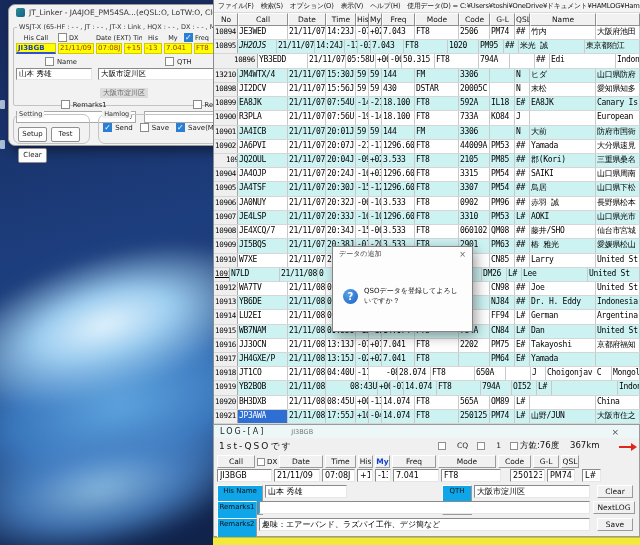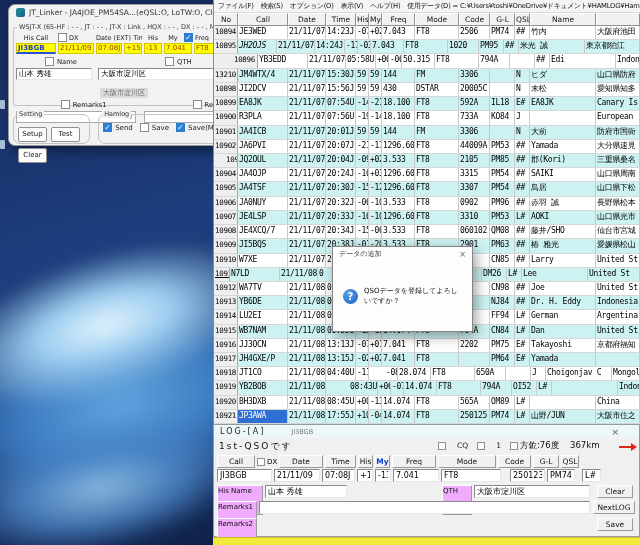--- a/index.html
+++ b/index.html
@@ -78,21 +78,21 @@
 .log-dist{position:absolute;left:356px;top:2px;font-size:8.5px}
 .red-arrow{position:absolute;right:4px;top:8px;width:16px;height:2px;background:#e0251d}
 .red-arrow::after{content:"";position:absolute;right:-2px;top:-3px;border-left:6px solid #e0251d;border-top:4px solid transparent;border-bottom:4px solid transparent}
 .lf-hrow{display:flex;gap:2px;padding:2px 0 0 3px;align-items:center}
 .lf-h{flex:none;background:#f1f1f1;border:1px solid;border-color:#fff #9a9a9a #9a9a9a #fff;font-size:7.5px;height:13px;line-height:11px;text-align:center;color:#111;overflow:hidden;white-space:nowrap}
 .lf-h.blue{color:#1040d0;font-weight:bold}
 .lf-dx{display:flex;align-items:center;gap:2px;font-size:7px;flex:none}
 .lf-irow{display:flex;gap:2px;padding:1px 0 0 3px}
 .lf-in{flex:none;height:13px;font-size:8px;padding:0 2px}
 .log-grid{position:relative;margin-top:3px;height:52px}
-.lbl-btn{position:absolute;background:#f0abfc;border:1px solid;border-color:#fff #9a9a9a #9a9a9a #fff;font-size:7px;height:30px;line-height:11px;text-align:left;color:#111;white-space:nowrap;overflow:hidden}
+.lbl-btn{position:absolute;background:#0ea5e9;border:1px solid;border-color:#fff #9a9a9a #9a9a9a #fff;font-size:7px;height:30px;line-height:11px;text-align:center;color:#111;white-space:nowrap;overflow:hidden}
 .side-btn{position:absolute;background:#f1f1f1;border:1px solid;border-color:#fff #9a9a9a #9a9a9a #fff;font-size:7.5px;height:13px;line-height:11px;text-align:center;color:#111}
 .pin{position:absolute;height:13px;font-size:8px;padding:0 2px}
 .ystrip{left:213px;top:537px;width:427px;height:8px;background:#f2e93a;border-top:1px solid #c9c02a;z-index:5}
 </style>
 </head>
 <body>
 
 <div class="desktop">
   <div class="bloom b1"></div>
   <div class="bloom b2"></div>
@@ -691,17 +691,18 @@
     <input class="sunken pin" style="left: 51px; top: 0px; width: 82px;" value="山本 秀雄">
     <span class="lbl-btn" style="left:228px;top:0;width:30px">QTH</span>
     <input class="sunken pin" style="left: 260px; top: 0px; width: 116px;" value="大阪市淀川区">
     <span class="side-btn" style="right:6px;top:0;width:36px">Clear</span>
 
     <span class="lbl-btn" style="left:3px;top:16px;width:40px">Remarks1</span>
     <input class="sunken pin" style="left: 45px; top: 16px; width: 331px;" value="">
     <span class="side-btn" style="right:4px;top:16px;width:42px">NextLOG</span>
 
     <span class="lbl-btn" style="left:3px;top:33px;width:40px">Remarks2</span>
+    <input class="sunken pin" style="left: 45px; top: 33px; width: 331px;" value="趣味：エアーバンド、ラズパイ工作、デジ簡など">
     <span class="side-btn" style="right:6px;top:33px;width:36px">Save</span>
   </div>
 </div>
 
 <div class="abs ystrip"></div>
 
 </body></html>

